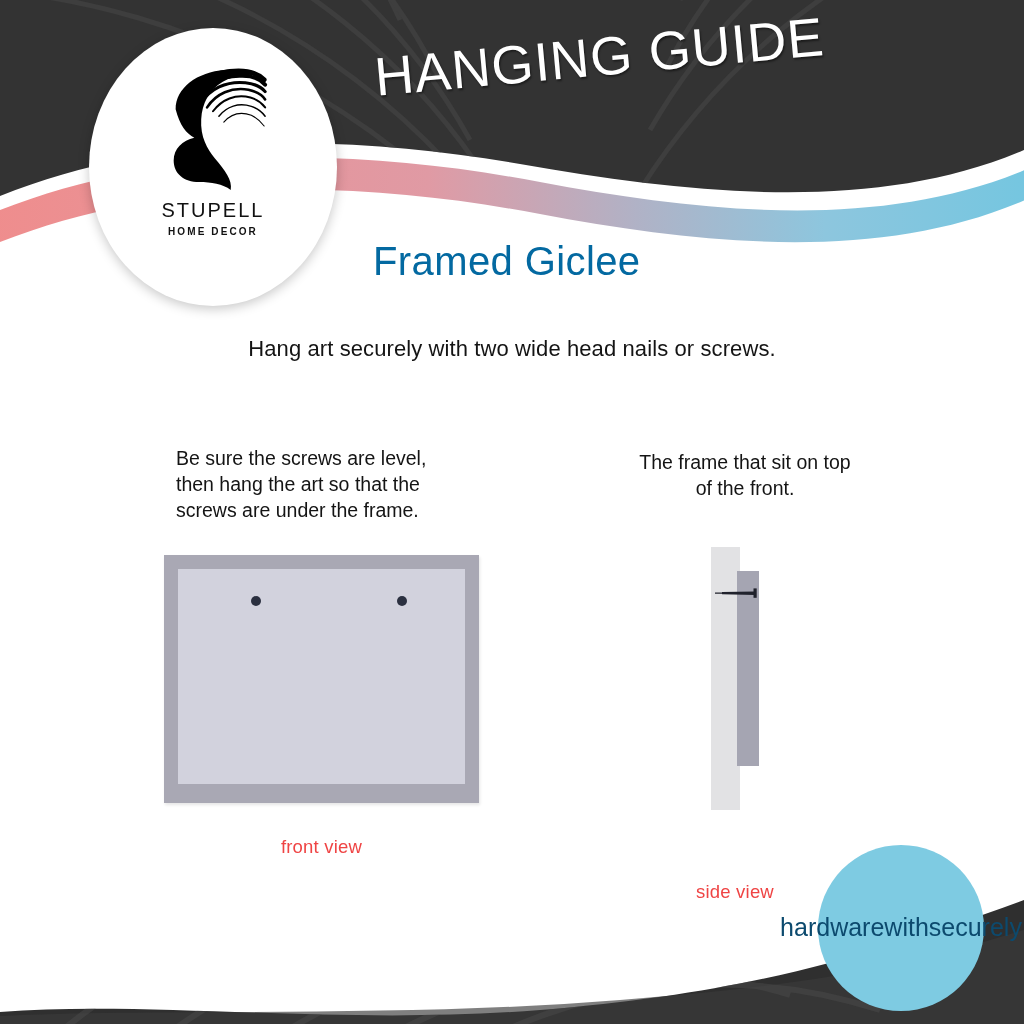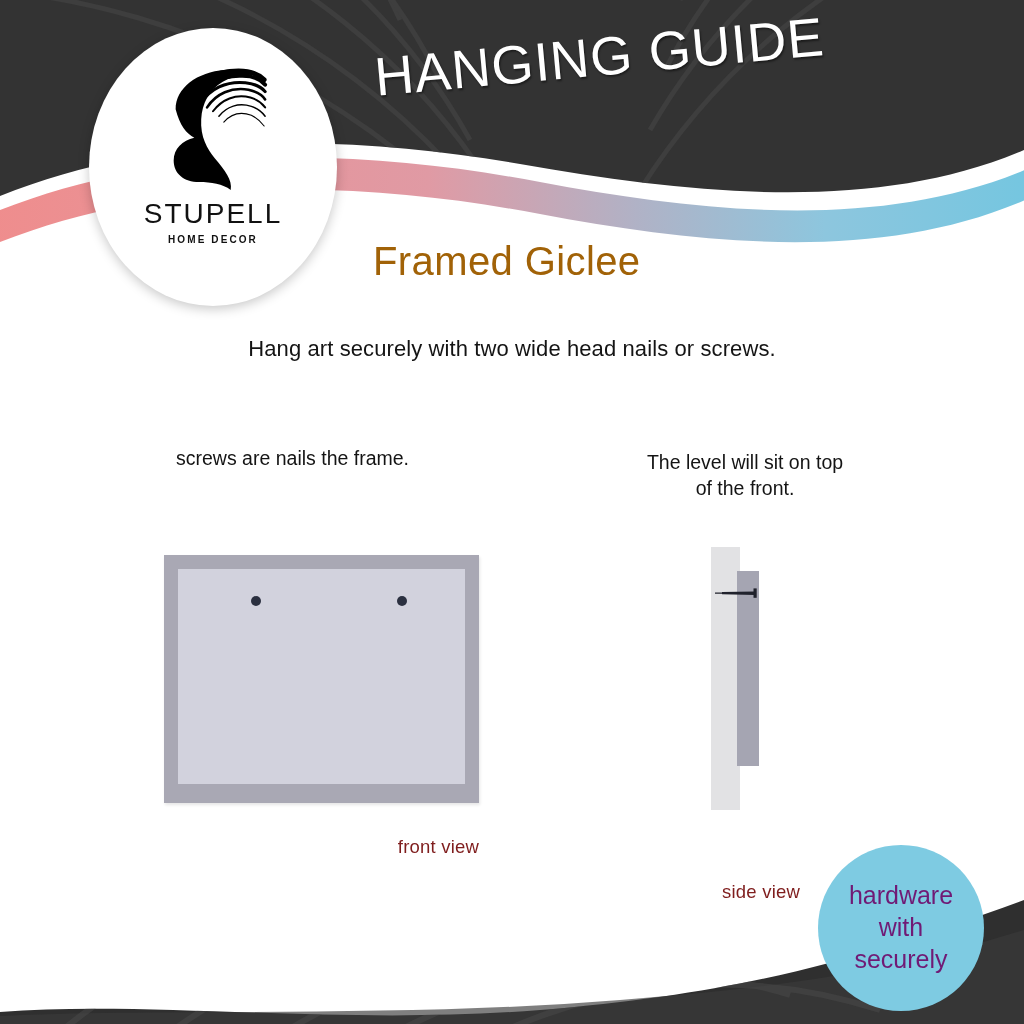--- a/index.html
+++ b/index.html
@@ -43,21 +43,21 @@
     align-items: center;
     justify-content: flex-start;
   }
   #logo-mark {
     margin-top: 34px;
     width: 118px;
     height: 132px;
   }
   #logo-wordmark {
     font-family: "Liberation Sans", sans-serif;
-    font-size: 28px;
+    font-size: 20px;
     letter-spacing: 2.0px;
     color: #111111;
     font-weight: 400;
     margin-top: 6px;
     line-height: 1;
   }
   #logo-subwordmark {
     font-family: "Liberation Sans", sans-serif;
     font-size: 10px;
     letter-spacing: 2.1px;
@@ -83,21 +83,21 @@
     white-space: nowrap;
   }
 
   
   #product-type {
     position: absolute;
     left: 373px;
     top: 239px;
     font-size: 40px;
     font-weight: 400;
-    color: #a16207;
+    color: #0369a1;
     letter-spacing: 0.4px;
     white-space: nowrap;
   }
 
   
   #main-instruction {
     position: absolute;
     left: 0;
     top: 336px;
     width: 1024px;
@@ -186,41 +186,40 @@
     left: 14px;
     top: 42px;
     width: 46px;
     height: 12px;
   }
 
   
   .view-label {
     position: absolute;
     font-size: 18.5px;
-    color: #7f1d1d;
-    text-align: right;
+    color: #ef4444;
+    text-align: center;
     letter-spacing: 0.2px;
   }
   #front-view-label { left: 164px; top: 836px; width: 315px; }
   #side-view-label  { left: 670px; top: 841px; width: 130px; margin-top: 40px; }
 
   
   #hardware-badge {
     position: absolute;
     left: 818px;
     top: 845px;
     width: 166px;
     height: 166px;
     border-radius: 50%;
     background: #7ecbe2;
     display: flex;
-    flex-direction: column;
     align-items: center;
     justify-content: center;
-    color: #701a75;
+    color: #0c4a6e;
     font-size: 25px;
     line-height: 1.27;
     text-align: center;
   }
   #hardware-badge .line { display: block; }
 </style>
 </head>
 <body>
 
 <div id="page">
@@ -332,25 +331,27 @@
     <div id="logo-subwordmark">HOME DECOR</div>
   </div>
 
   <div id="header-title">HANGING GUIDE</div>
 
   <div id="product-type">Framed Giclee</div>
 
   <div id="main-instruction">Hang art securely with two wide head nails or screws.</div>
 
   <div id="front-caption" class="caption-block">
-    <span class="line">screws are nails the frame.</span>
+    <span class="line">Be sure the screws are level,</span>
+    <span class="line">then hang the art so that the</span>
+    <span class="line">screws are under the frame.</span>
   </div>
 
   <div id="side-caption" class="caption-block">
-    <span class="line">The level will sit on top</span>
+    <span class="line">The frame that sit on top</span>
     <span class="line">of the front.</span>
   </div>
 
   <div id="front-view-diagram">
     <div id="front-view-mat">
       <div id="screw-dot-left" class="screw-dot"></div>
       <div id="screw-dot-right" class="screw-dot"></div>
     </div>
   </div>
 

